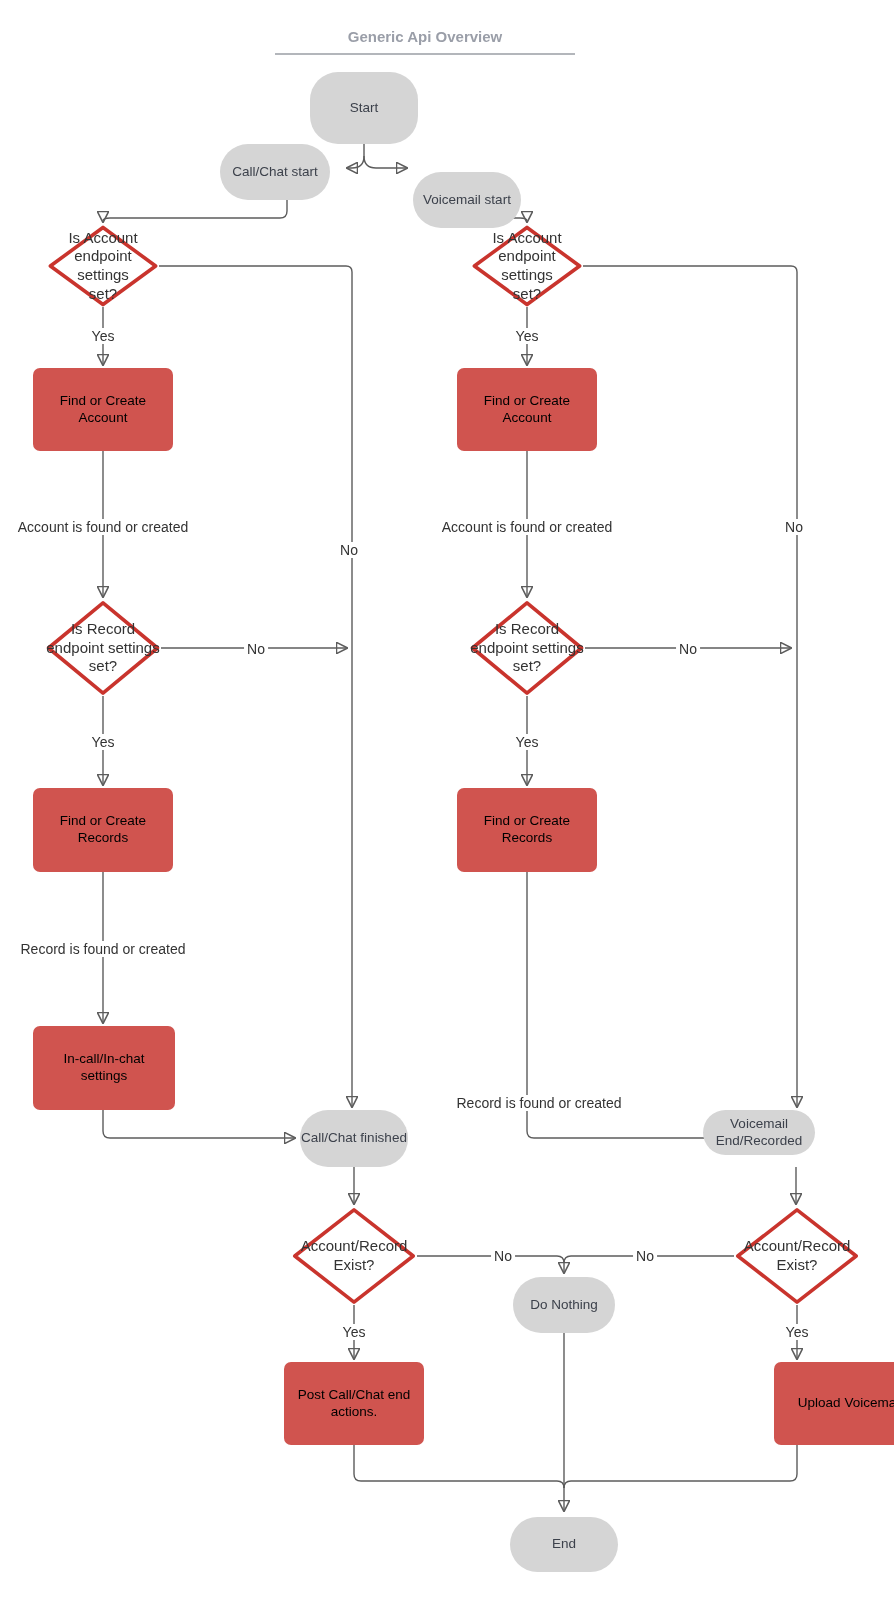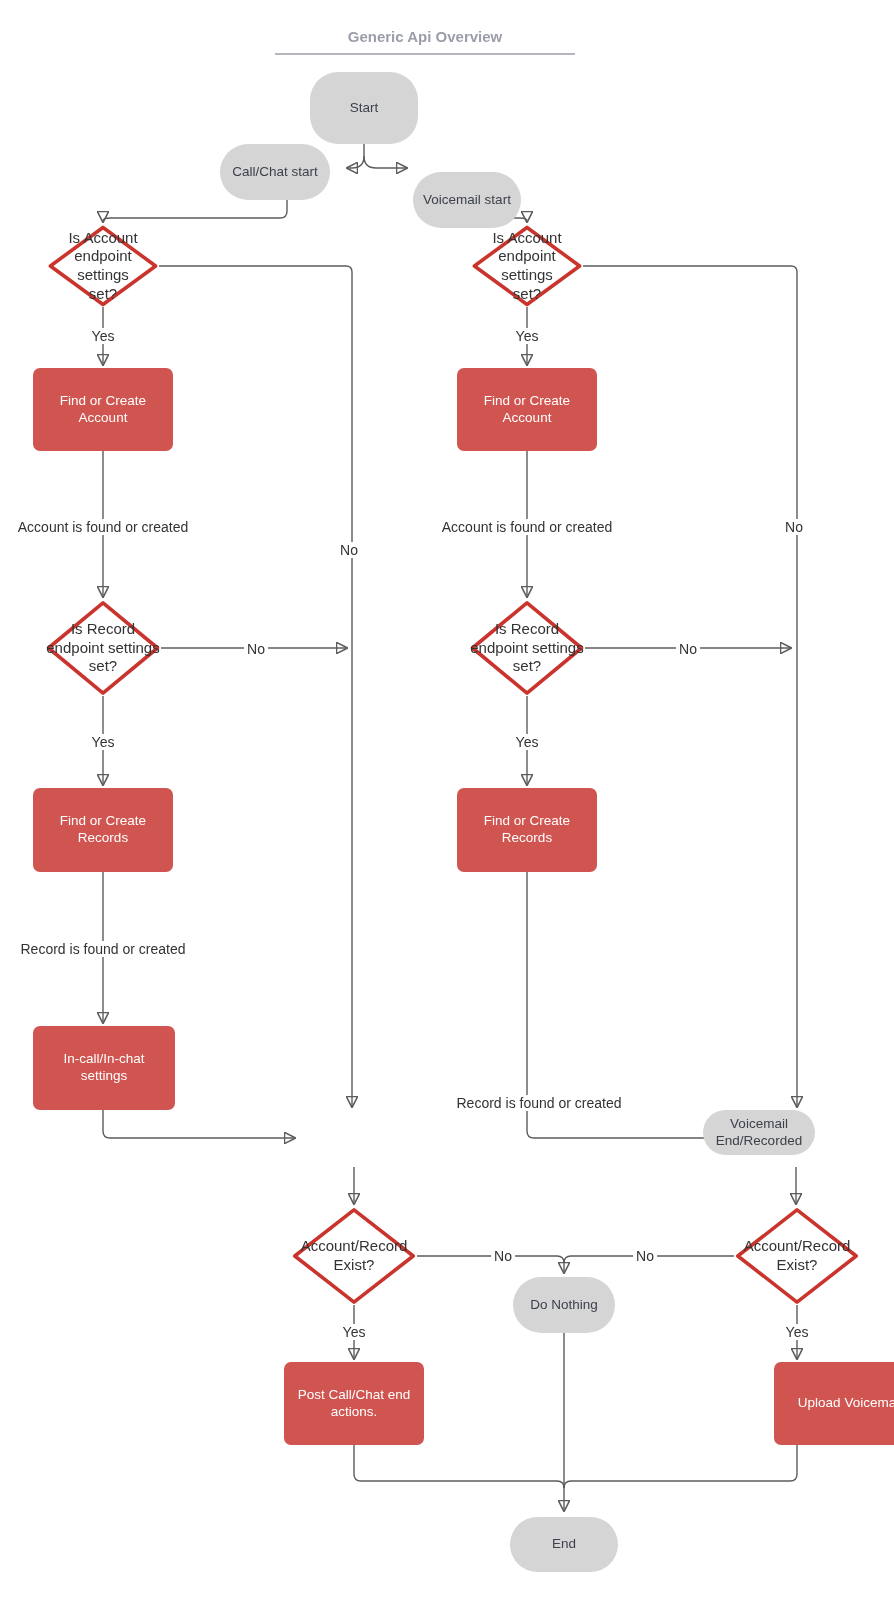--- a/index.html
+++ b/index.html
@@ -20,21 +20,21 @@
     font-size:15px;font-weight:bold;color:var(--title-color);
     padding-bottom:8px;border-bottom:2px solid #b3b6bb;
   }
   svg.edges{position:absolute;left:0;top:0;width:894px;height:1600px;}
   svg.edges path{fill:none;stroke:var(--edge-color);stroke-width:1.4;}
   .node{position:absolute;display:flex;align-items:center;justify-content:center;
     text-align:center;box-sizing:border-box;}
   .node-label{white-space:pre-line;line-height:1.25;pointer-events:none;}
   .pill{background:var(--terminator-fill);border-radius:28px;color:var(--text-dark);
     font-size:13.5px;}
-  .rbox{background:var(--process-fill);border-radius:7px;color:#ffffff;
+  .rbox{background:var(--process-fill);border-radius:7px;color:#000000;
     font-size:13.5px;padding:4px 10px;}
   .diamond{color:#333333;font-size:15px;}
   .diamond svg{position:absolute;left:0;top:0;width:100%;height:100%;}
   .diamond .node-label{position:relative;z-index:1;}
   .edge-label{
     position:absolute;transform:translate(-50%,-50%);background:#ffffff;
     padding:0 3px;font-size:14px;color:#333333;white-space:nowrap;z-index:2;
   }
 </style>
 </head>
@@ -79,20 +79,23 @@
   </svg>
 
   <div class="node pill" style="left:310px;top:72px;width:108px;height:72px;">
     <span class="node-label">Start</span>
   </div>
   <div class="node pill" style="left:220px;top:144px;width:110px;height:56px;text-align:center;">
     <span class="node-label">Call/Chat start</span>
   </div>
   <div class="node pill" style="left:413px;top:144px;width:108px;height:56px;margin-top:28px;">
     <span class="node-label">Voicemail start</span>
+  </div>
+  <div class="node pill" style="left:300px;top:1110px;width:108px;height:57px;">
+    <span class="node-label">Call/Chat finished</span>
   </div>
   <div class="node pill" style="left:703px;top:1110px;width:112px;height:45px;text-align:center;">
     <span class="node-label">Voicemail
 End/Recorded</span>
   </div>
   <div class="node pill" style="left:513px;top:1277px;width:102px;height:56px;">
     <span class="node-label">Do Nothing</span>
   </div>
   <div class="node pill" style="left:510px;top:1517px;width:108px;height:55px;justify-content:center;">
     <span class="node-label">End</span>

